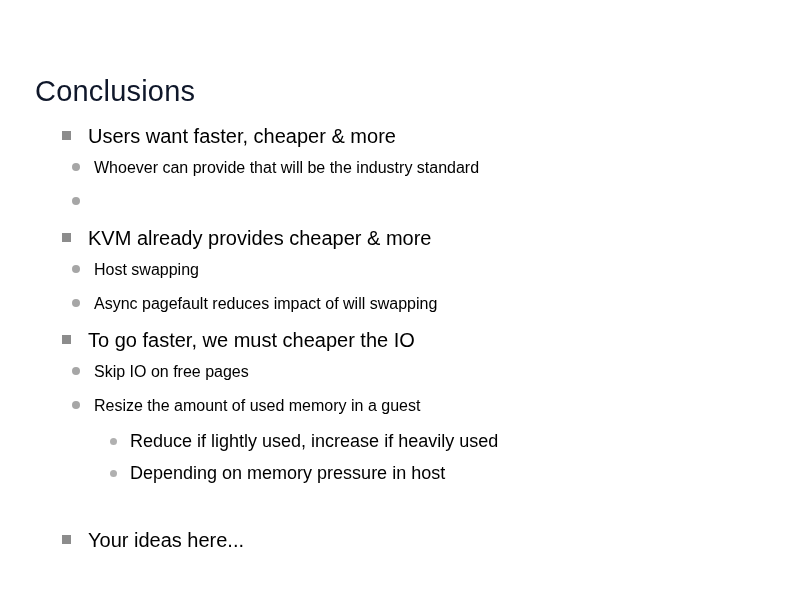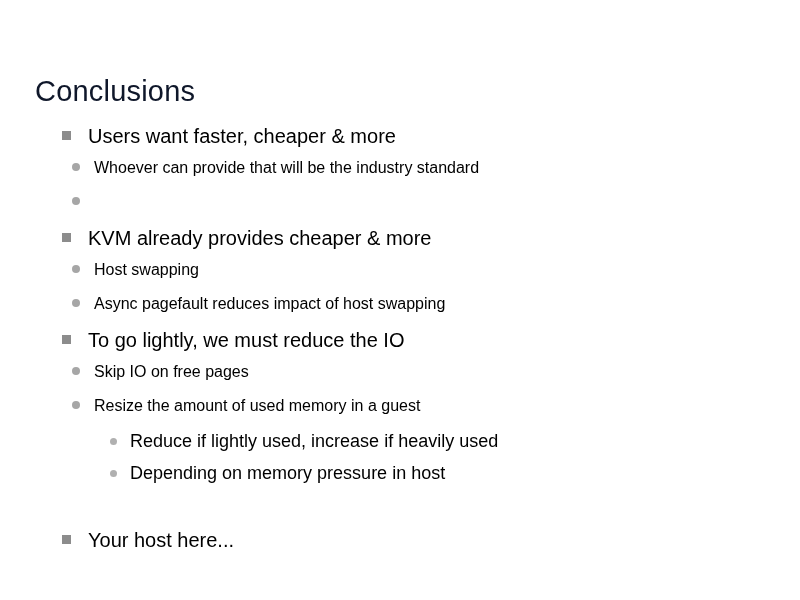--- a/index.html
+++ b/index.html
@@ -148,26 +148,26 @@
       <span class="text">KVM already provides cheaper &amp; more</span>
     </div>
 
     <div class="bullet-row lvl2">
       <span class="marker"><span class="dot"></span></span>
       <span class="text">Host swapping</span>
     </div>
 
     <div class="bullet-row lvl2">
       <span class="marker"><span class="dot"></span></span>
-      <span class="text">Async pagefault reduces impact of host swapping</span>
+      <span class="text">Async pagefault reduces impact of will swapping</span>
     </div>
 
     <div class="bullet-row lvl1">
       <span class="marker"><span class="sq"></span></span>
-      <span class="text">To go lightly, we must reduce the IO</span>
+      <span class="text">To go faster, we must cheaper the IO</span>
     </div>
 
     <div class="bullet-row lvl2">
       <span class="marker"><span class="dot"></span></span>
       <span class="text">Skip IO on free pages</span>
     </div>
 
     <div class="bullet-row lvl2">
       <span class="marker"><span class="dot"></span></span>
       <span class="text">Resize the amount of used memory in a guest</span>
@@ -180,17 +180,17 @@
 
     <div class="bullet-row lvl3">
       <span class="marker"><span class="dot"></span></span>
       <span class="text">Depending on memory pressure in host</span>
     </div>
 
     <div class="spacer"></div>
 
     <div class="bullet-row lvl1">
       <span class="marker"><span class="sq"></span></span>
-      <span class="text">Your host here...</span>
+      <span class="text">Your ideas here...</span>
     </div>
 
   </div>
 </div>
 
 </body></html>

